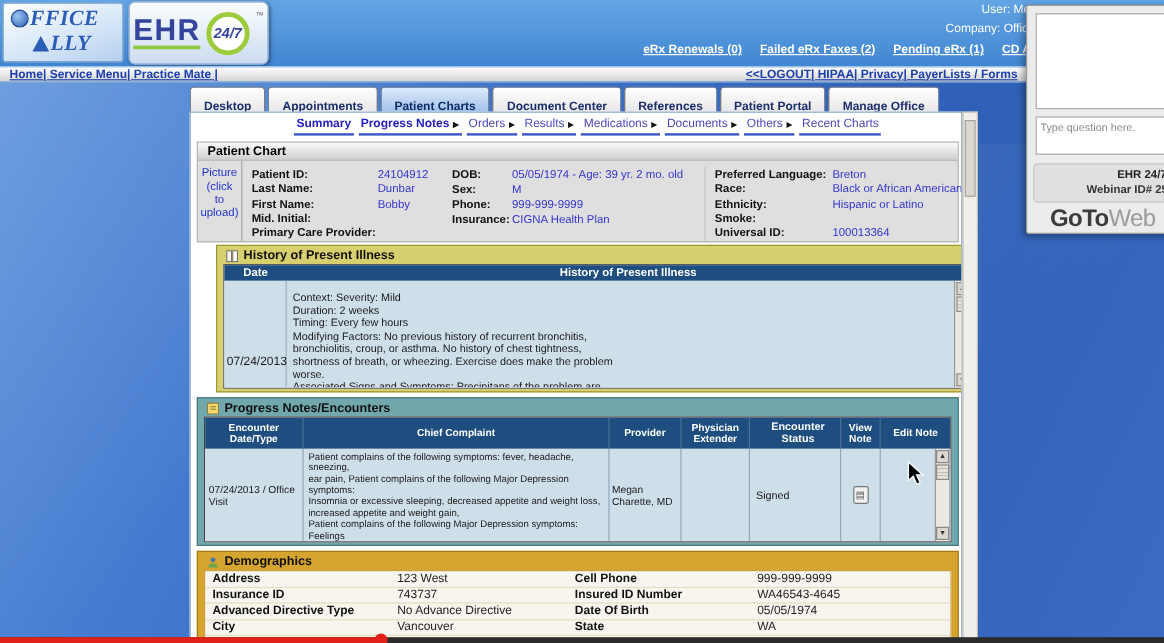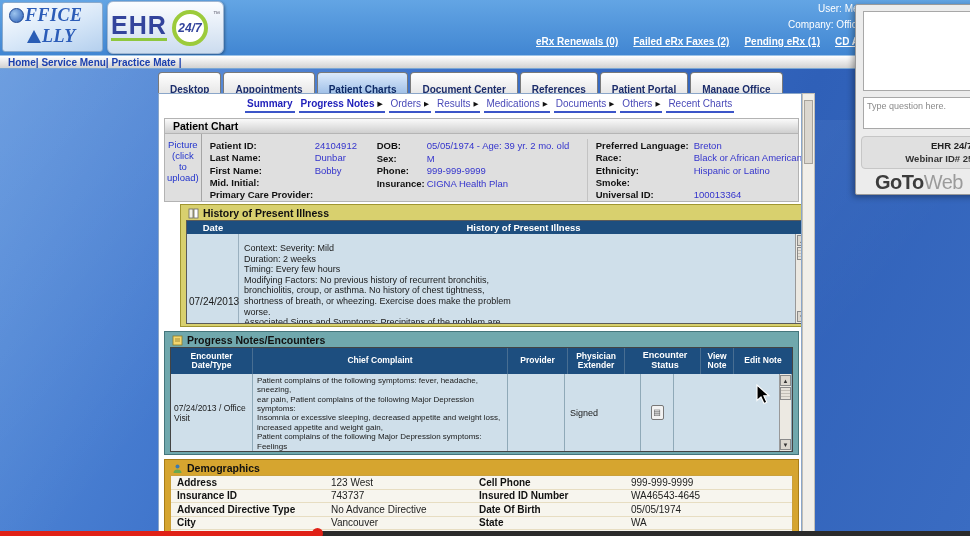--- a/index.html
+++ b/index.html
@@ -37,21 +37,21 @@
   .hdr-company { position:absolute; top:19px; left:788px; color:#fff; font-size:10px; white-space:nowrap; }
   .erx-links { position:absolute; top:36px; left:536px; display:flex; gap:15px; white-space:nowrap; }
   .erx-links span { color:#fff; font-size:10px; font-weight:bold; text-decoration:underline; cursor:pointer; }
 
   .nav-strip { position:absolute; left:0; top:55px; width:970px; height:14px;
                background:linear-gradient(#ffffff,#d2d2d2); border-top:1px solid #9cc3e8;
                border-bottom:1px solid #7aa7d4; display:flex; align-items:center;
                font-size:10px; font-weight:bold; color:#1b3fad; }
   .strip-left { display:flex; padding-left:8px; }
   .strip-right { display:flex; margin-left:auto; margin-right:122px; }
-  .strip-left span, .strip-right span { cursor:pointer; white-space:nowrap; }
+  .strip-left span, .strip-right span { cursor:pointer; white-space:nowrap;text-decoration:underline; }
   .strip-left span + span::before, .strip-right span + span::before { content:" | "; color:#1b3fad; cursor:default; }
   .strip-left span:last-child::after { content:" |"; }
 
   
   .tabs-row { position:absolute; left:158px; top:72px; height:33px; display:flex; }
   .tab { padding:0 11px; margin-right:2px; background:linear-gradient(#ffffff,#d9d9d9);
          border:1px solid #7a7a7a; border-bottom:none; border-radius:4px 4px 0 0;
          font-size:10px; font-weight:bold; color:#1c2d6b; display:flex; align-items:center; cursor:pointer; }
   .tab.active { background:linear-gradient(#dceafc,#7fa9dc); color:#0e2a66; }
 
@@ -199,20 +199,26 @@
       <span>CD Alerts (4)</span>
       <span>New eVisit Message</span>
     </div>
   </div>
 
   <div class="nav-strip">
     <div class="strip-left">
       <span>Home</span>
       <span>Service Menu</span>
       <span>Practice Mate</span>
+    </div>
+    <div class="strip-right">
+      <span>&lt;&lt;LOGOUT</span>
+      <span>HIPAA</span>
+      <span>Privacy</span>
+      <span>PayerLists / Forms</span>
     </div>
   </div>
 
   <div class="tabs-row">
     <div class="tab">Desktop</div>
     <div class="tab">Appointments</div>
     <div class="tab active">Patient Charts</div>
     <div class="tab">Document Center</div>
     <div class="tab">References</div>
     <div class="tab">Patient Portal</div>
@@ -384,20 +390,21 @@
           <div class="ec-date">07/24/2013 / Office Visit</div>
           <div class="ec-chief">Patient complains of the following symptoms: fever, headache, sneezing,
 ear pain, Patient complains of the following Major Depression symptoms:
 Insomnia or excessive sleeping, decreased appetite and weight loss,
 increased appetite and weight gain,
 Patient complains of the following Major Depression symptoms: Feelings
 of sadness/unhappiness, Irritability or frustration, Loss of interest or
 pleasure in activities, Changes in appetite, Irritability or angry outbursts,
 Feelings of worthlessness, Thoughts of suicide,
 Patient complains of the following symptoms: fever, headache, cough,</div>
+          <div class="ec-prov">Megan Charette, MD</div>
           <div class="ec-ext"></div>
           <div class="ec-status">Signed</div>
           <div class="ec-view">
             <div class="view-note-btn">▤</div>
           </div>
           <div class="ec-edit"></div>
           <div class="vscroll">
             <div class="sb-btn">▲</div>
             <div class="sb-thumb"></div>
             <div class="sb-spacer"></div>

